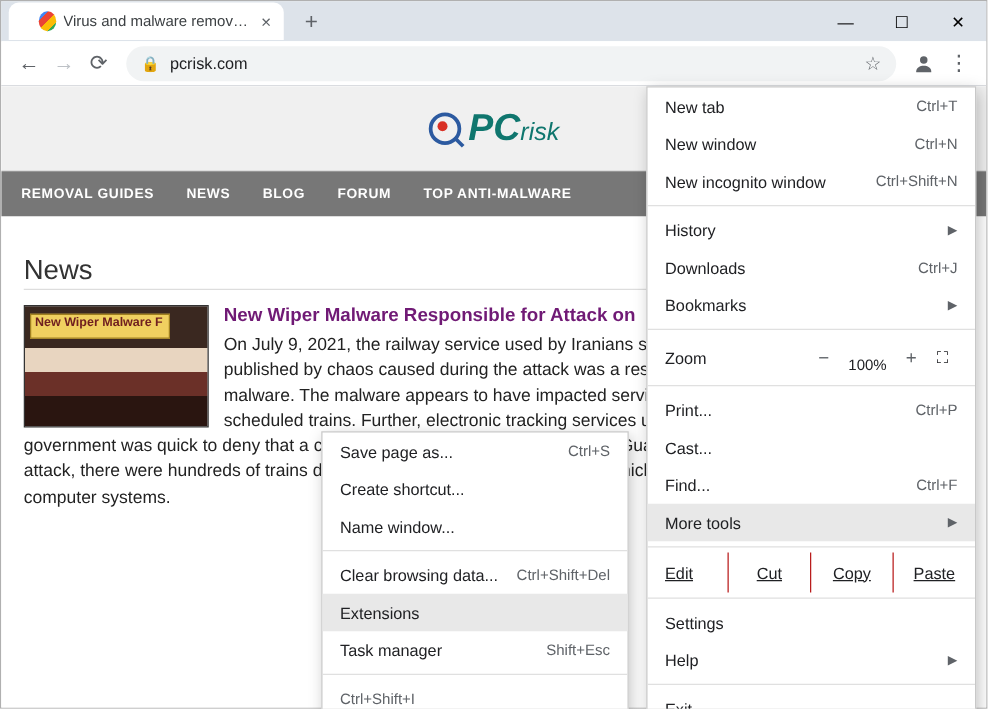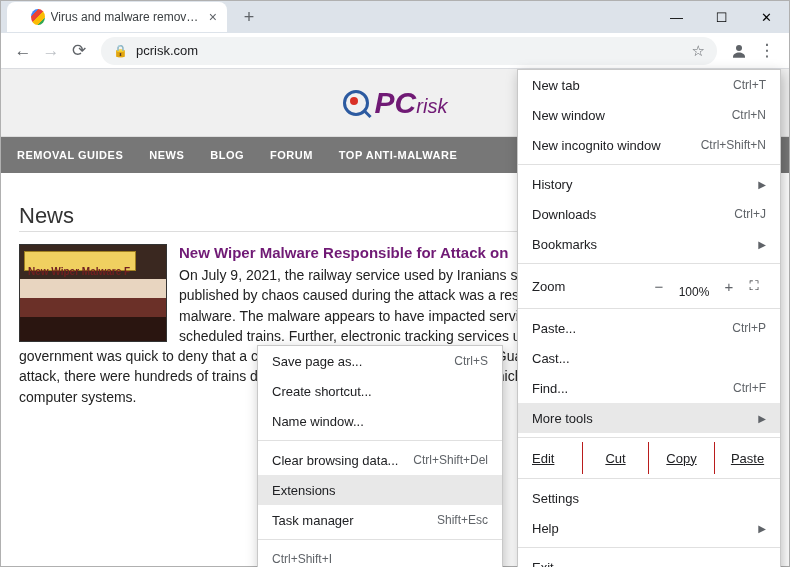--- a/index.html
+++ b/index.html
@@ -19,30 +19,30 @@
 .omnibox { flex: 1; height: 28px; background: #f1f3f4; border-radius: 14px; display: flex; align-items: center; padding: 0 12px; margin: 0 8px; }
 .lock { font-size: 12px; color: #5f6368; margin-right: 8px; }
 .url { font-size: 13px; color: #202124; flex: 1; }
 .star { color: #5f6368; font-size: 15px; }
 .content { position: relative; height: calc(100% - 68px); overflow: hidden; background: #fff; }
 .banner { height: 68px; background: #f0f0f0; display: flex; align-items: center; justify-content: center; border-bottom: 1px solid #ddd; }
 .logo { display: flex; align-items: center; gap: 6px; }
 .logo-ico { width: 26px; height: 26px; border: 3px solid #2c5aa0; border-radius: 50%; position: relative; }
 .logo-ico::after { content: ""; position: absolute; width: 10px; height: 3px; background: #2c5aa0; bottom: -2px; right: -6px; transform: rotate(45deg); }
 .logo-ico::before { content: ""; position: absolute; width: 8px; height: 8px; background: #d93025; border-radius: 50%; top: 4px; left: 4px; }
-.logo-txt { font-size: 30px; font-weight: 700; font-style: italic; color: #701a75; }
+.logo-txt { font-size: 30px; font-weight: 700; font-style: italic; color: #0f766e; }
 .logo-txt .sub { font-size: 20px; font-weight: 400; }
 .navstrip { height: 36px; background: #777; display: flex; align-items: center; padding: 0 16px; gap: 26px; }
 .navstrip span { color: #fff; font-size: 11px; font-weight: 600; letter-spacing: 0.5px; }
 .page { padding: 30px 18px 0; }
 .section-title { font-size: 22px; color: #333; font-weight: 400; margin-bottom: 12px; border-bottom: 1px solid #ddd; padding-bottom: 2px; }
 .article { display: flow-root; }
 .thumb { float: left; width: 148px; height: 98px; margin-right: 12px; background: linear-gradient(180deg,#3a2820 0 35%,#e8d5c0 35% 55%,#6b3028 55% 75%,#2a1510 75%); position: relative; border: 1px solid #333; }
 .thumb::before { content: ""; position: absolute; top: 6px; left: 4px; right: 30px; height: 18px; background: #f0d060; border: 1px solid #a08020; }
-.thumb-label { position: absolute; top: 21px; left: 8px; font-size: 10px; font-weight: 700; color: #702020; }
+.thumb-label { position: absolute; top: 8px; left: 8px; font-size: 10px; font-weight: 700; color: #702020; }
 .headline { font-size: 15px; font-weight: 700; color: #701a75; margin-bottom: 4px; }
 .body-text { font-size: 14px; line-height: 1.45; color: #222; }
 .menu { position: absolute; background: #fff; border: 1px solid #c8c8c8; box-shadow: 2px 4px 12px rgba(0,0,0,0.25); font-size: 13px; color: #202124; z-index: 10; }
 .menu-main { top: 68px; right: 8px; width: 264px; }
 .mrow { display: flex; align-items: center; height: 30px; padding: 0 14px; }
 .mrow.hover { background: #e8e8e8; justify-content: center; }
 .mrow .lbl { flex: 1; }
 .mrow .sc { color: #5f6368; font-size: 12px; }
 .mrow .arrow { color: #5f6368; font-size: 10px; margin-left: 8px; }
 .sep { height: 1px; background: #e0e0e0; margin: 4px 0; }
@@ -147,21 +147,21 @@
     <div class="sep"></div>
     <div class="zoomrow">
       <span class="lbl">Zoom</span>
       <span class="zbtn">−</span>
       <span class="zval">100%</span>
       <span class="zbtn">+</span>
       <span class="fs">⛶</span>
     </div>
     <div class="sep"></div>
     <div class="mrow">
-        <span class="lbl">Paste...</span>
+        <span class="lbl">Print...</span>
         <span class="sc">Ctrl+P</span>
       </div>
     <div class="mrow">
         <span class="lbl">Cast...</span>
       </div>
     <div class="mrow">
         <span class="lbl">Find...</span>
         <span class="sc">Ctrl+F</span>
       </div>
     <div class="mrow hover">

